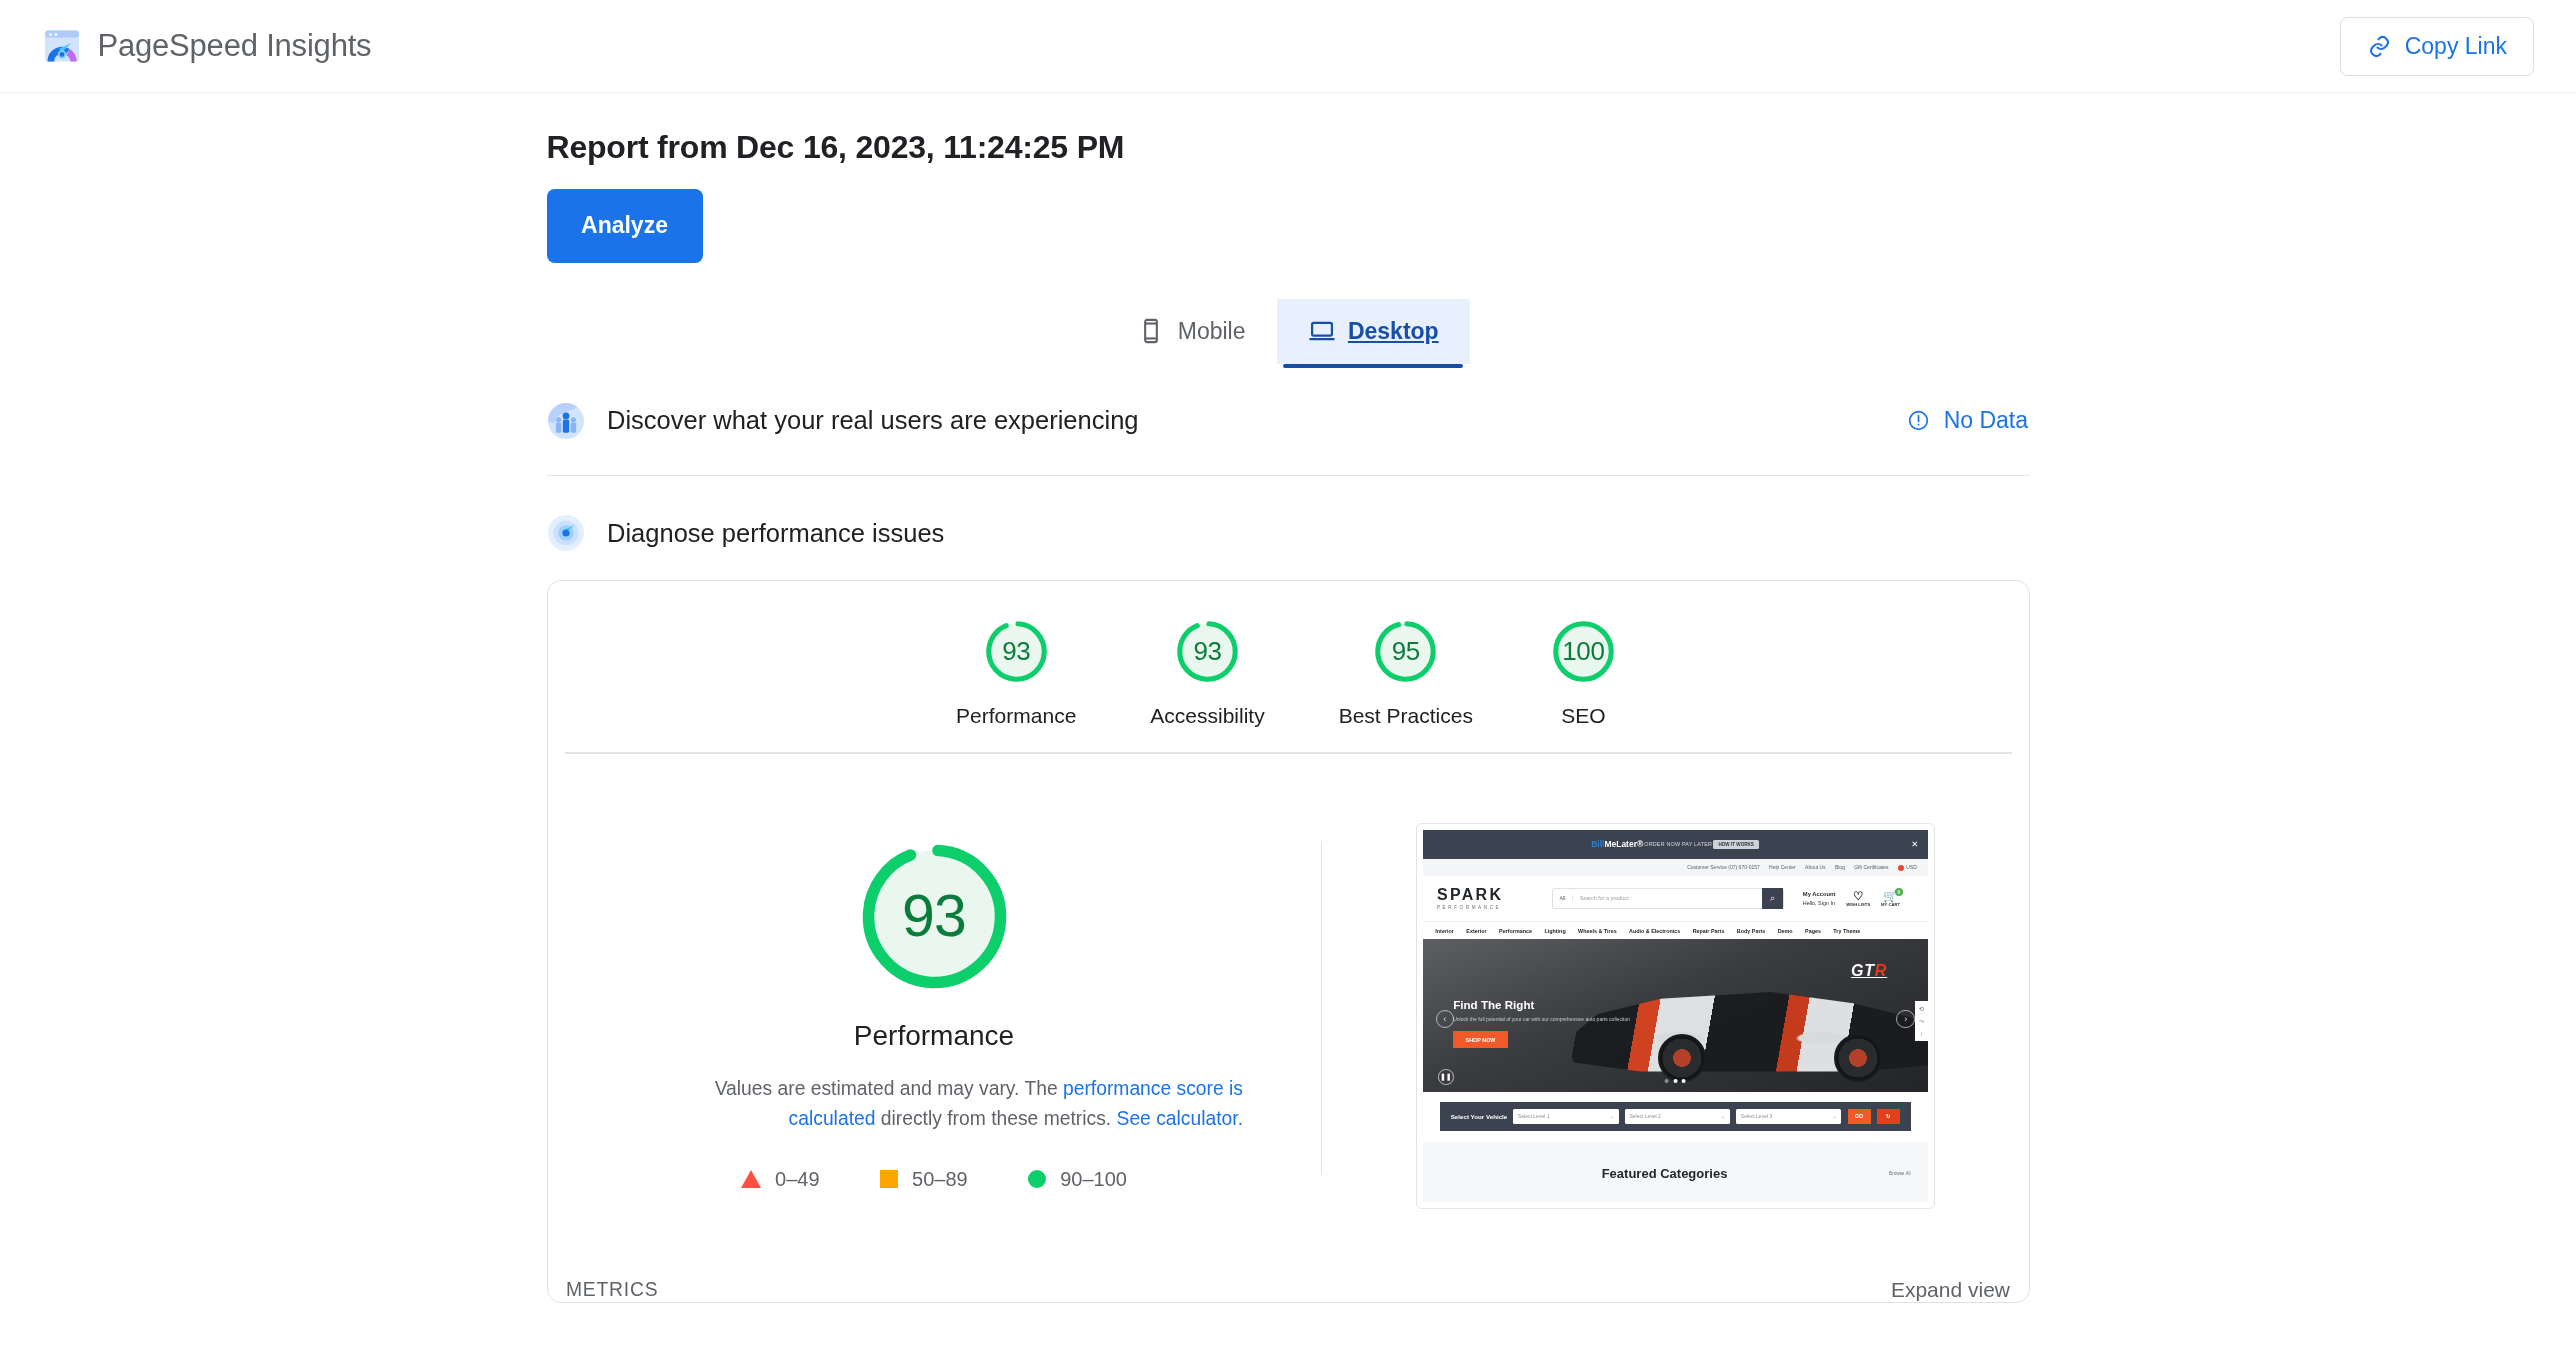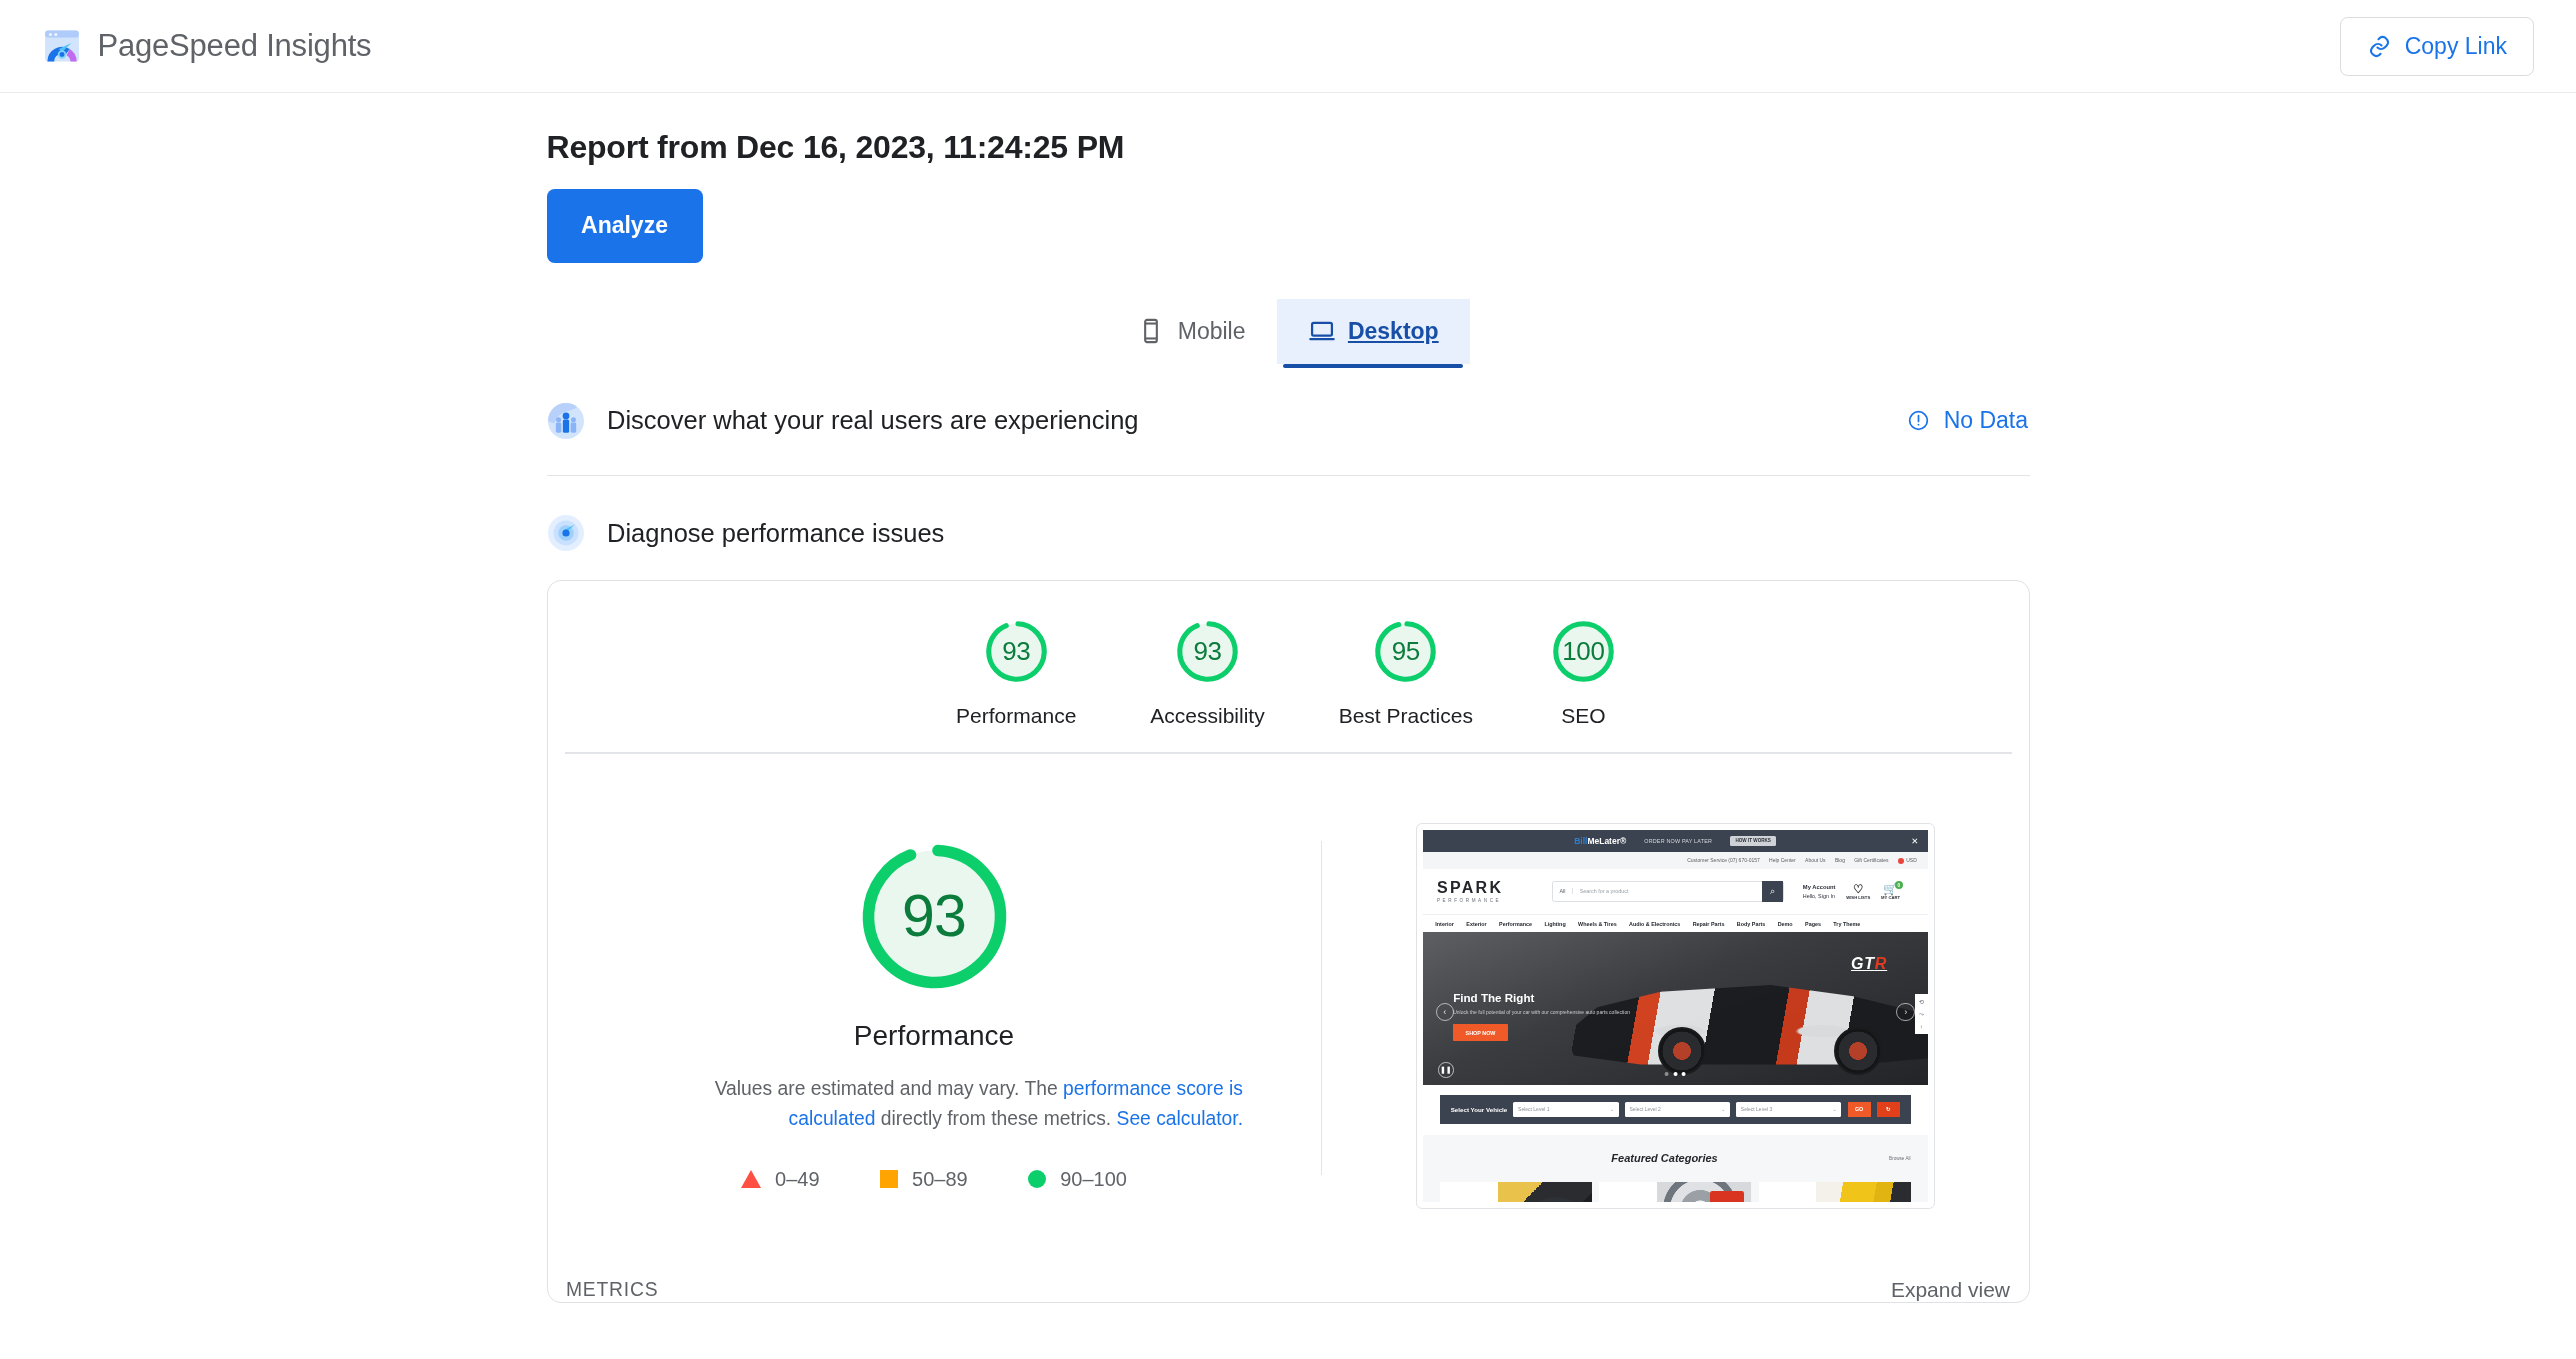--- a/index.html
+++ b/index.html
@@ -306,22 +306,22 @@
   }
   .thumb-inner {
     width: 100%;
     height: 100%;
     overflow: hidden;
     position: relative;
     background: #fff;
   }
   
   .s-promo {
-    height: 22px; background: #3c4350;
-    display:flex; align-items:center; justify-content:center; gap:18px;
+    height: 29px; background: #3c4350;
+    display:flex; align-items:center; justify-content:center; gap:1px;
     position: relative;
   }
   .s-promo .p1 { color:#fff; font-size:8.5px; font-weight:bold; }
   .s-promo .p1 b { color:#2d7fd3; }
   .s-promo .p2 { color:#d7dade; font-size:5.4px; letter-spacing:0.2px; }
   .s-promo .p3 {
     background:#cfd3d8; color:#2b2f36; font-size:4.6px; font-weight:bold;
     padding:2.3px 5.4px; border-radius:1.5px;
   }
   .s-promo .px { position:absolute; right:9.3px; color:#fff; font-size:8.5px; }
@@ -435,21 +435,21 @@
   .s-vehicle .go, .s-vehicle .rs {
     width:23px; height:15.5px; background:#f05a28; color:#fff; font-size:5.4px;
     font-weight:bold; display:flex; align-items:center; justify-content:center;
   }
   .s-vehicle .rs { background:#e1401a; }
 
   .s-feat {
     margin-top: 10.8px; background:#f6f7f8; padding: 7.7px 17px 0 17px; height: 80px;
   }
   .s-feat-head { display:flex; align-items:center; justify-content:space-between; }
-  .s-feat-head h4 { font-size:11px; color:#23262b; margin:10px auto;font-style:italic; }
+  .s-feat-head h4 { font-size:13px; color:#23262b; margin:17px auto; }
   .s-feat-head span { font-size:4.6px; color:#6b6f76; }
   .s-cards { display:flex; gap:7.7px; margin-top:7.7px; }
   .s-card { flex:1 1 0; height:56px; background:#fff; position:relative; overflow:hidden; }
   .s-card .img { position:absolute; right:0; top:0; width:62%; height:100%; }
   .img-head { background:
       radial-gradient(ellipse at 62% 46%, #2e3136 0 24%, transparent 25%),
       linear-gradient(135deg,#e8c24a 0 30%, #2a2c30 30% 70%, #1c1e21 70% 100%); }
   .img-brake { background:
       radial-gradient(circle at 46% 50%, #f2f3f4 0 16%, #9aa0a6 17% 34%, #dfe1e4 35% 52%, #6f757c 53% 64%, transparent 65%),
       linear-gradient(180deg,#d8d9dc 0 100%);

